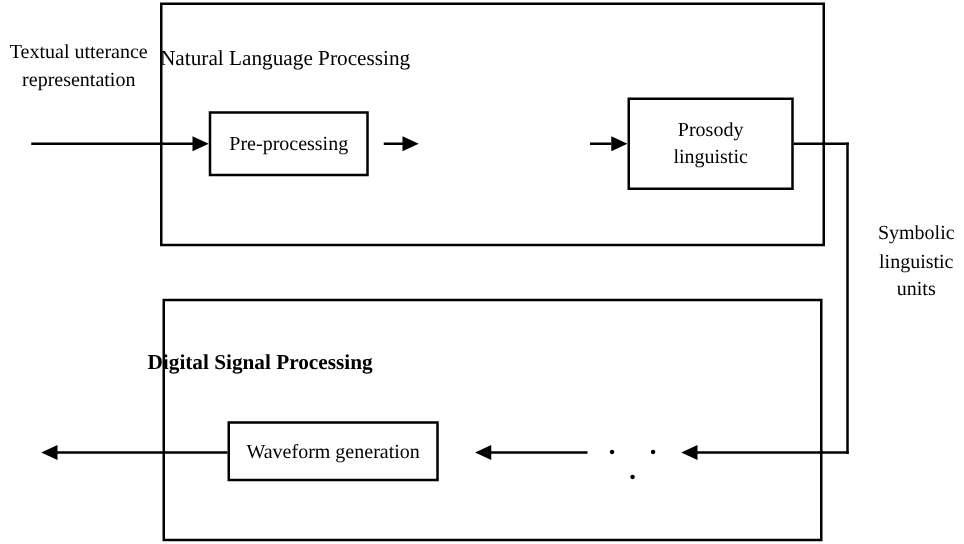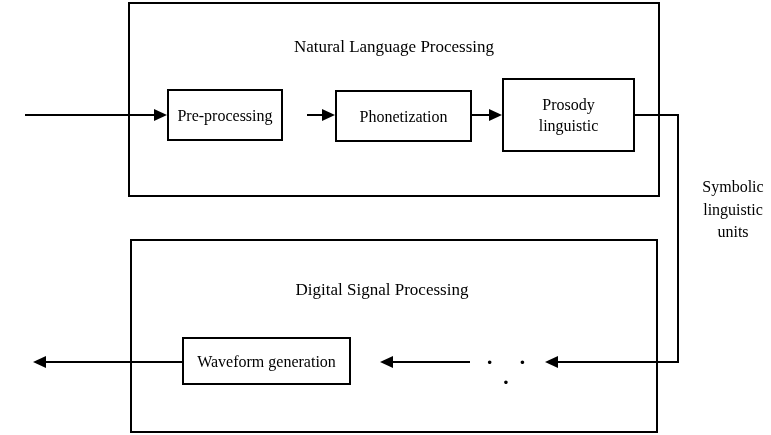--- a/index.html
+++ b/index.html
@@ -26,21 +26,20 @@
     display: flex;
     align-items: center;
     justify-content: center;
     text-align: center;
     font-size: 16px;
     line-height: 21px;
   }
   .section-title {
     position: absolute;
     font-size: 17px;
-    text-align: center;
   }
   .side-label {
     position: absolute;
     font-size: 16px;
     line-height: 22.5px;
     text-align: center;
   }
   .hline { position: absolute; height: 2px; background: #000000; }
   .vline { position: absolute; width: 2px; background: #000000; }
   .arrow-right {
@@ -67,36 +66,34 @@
 </style>
 </head>
 <body>
 
 <div id="canvas">
 
   <div class="outer-box" style="left:128px; top:2px; width:532px; height:195px;"></div>
   <div class="section-title" style="left:128px; top:37px; width:532px;">Natural Language Processing</div>
 
   <div class="outer-box" style="left:130px; top:239px; width:528px; height:194px;"></div>
-  <div class="section-title" style="left:118px; top:280px; width:528px;">Digital Signal Processing</div>
+  <div class="section-title" style="left:118px; top:280px; width:528px;font-weight:bold;">Digital Signal Processing</div>
 
-  <div class="module-box" style="left:167px; top:89px; width:116px; height:52px;">
+  <div class="module-box" style="left:167px; top:89px; width:128px; height:52px;">
     <span>Pre-processing</span>
-  </div>
-  <div class="module-box" style="left:335px; top:90px; width:137px; height:52px;">
-    <span>Phonetization</span>
   </div>
   <div class="module-box" style="left:502px; top:78px; width:133px; height:74px;">
     <span class="wrap-narrow">Prosody linguistic</span>
   </div>
 
   <div class="module-box" style="left:182px; top:337px; width:169px; height:48px;">
     <span>Waveform generation</span>
   </div>
 
+  <div class="side-label" style="left:4px; top:31px; width:118px;">Textual utterance representation</div>
   <div class="side-label" style="left:693px; top:176px; width:80px;">Symbolic linguistic units</div>
 
   <div class="hline" style="left:25px; top:114px; width:131px;"></div>
   <div class="arrow-right" style="left:154px; top:109px;"></div>
 
   <div class="hline" style="left:307px; top:114px; width:17px;"></div>
   <div class="arrow-right" style="left:322px; top:109px;"></div>
 
   <div class="hline" style="left:472px; top:114px; width:17px;"></div>
   <div class="arrow-right" style="left:489px; top:109px;"></div>

